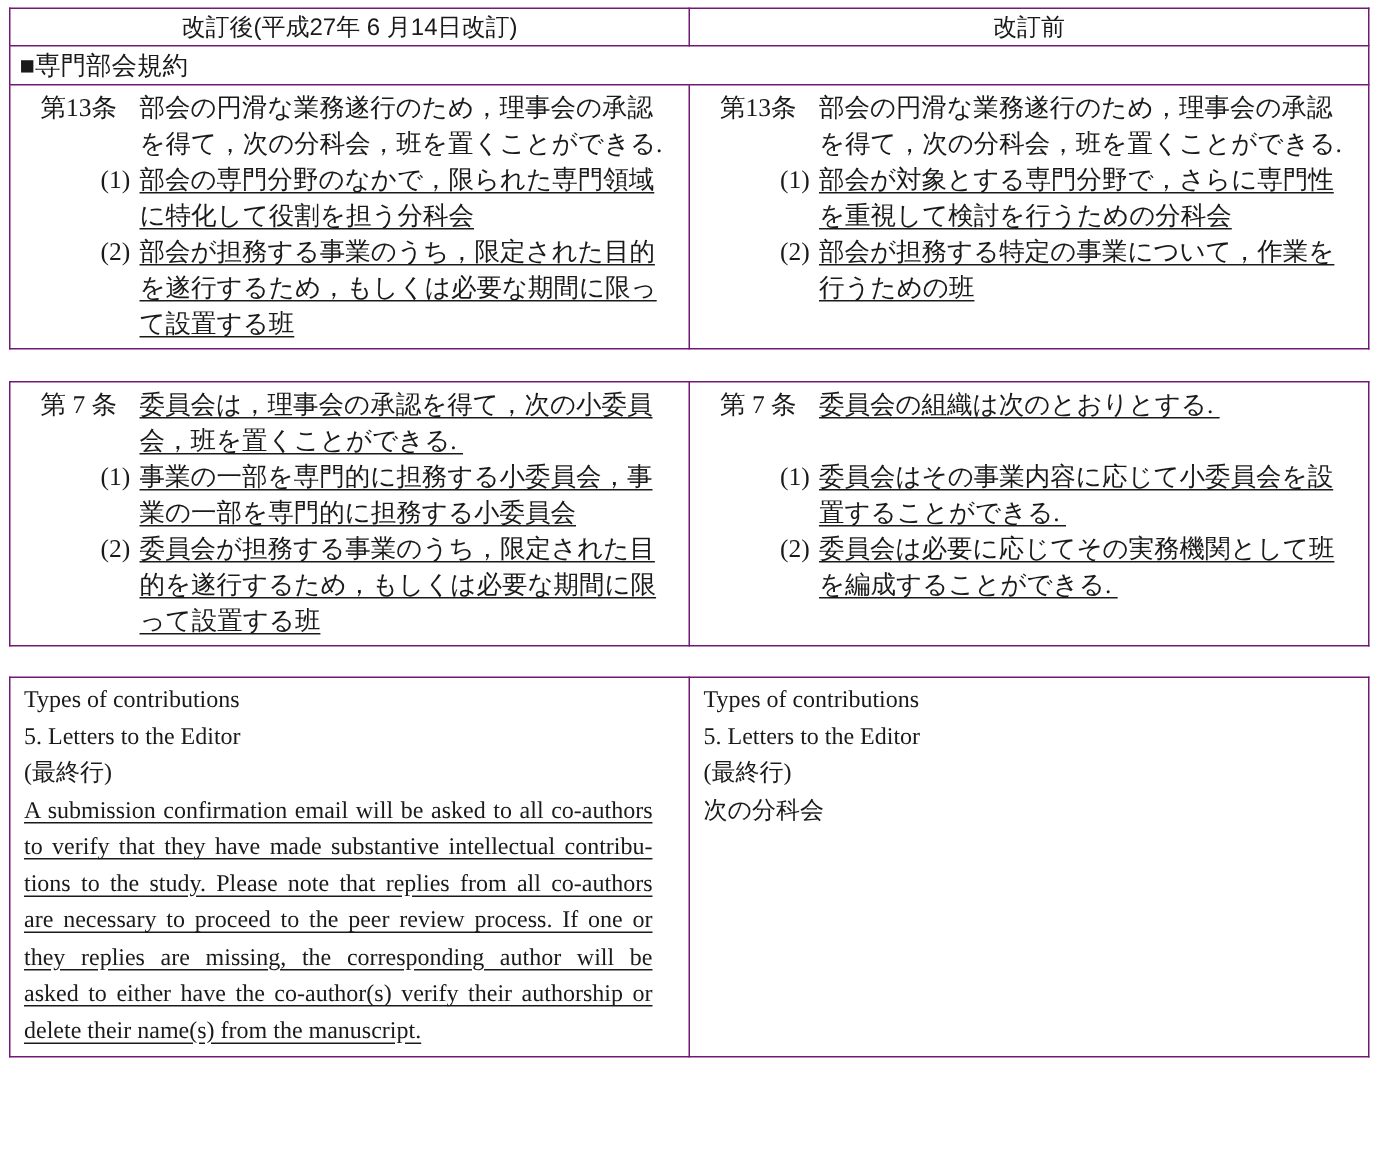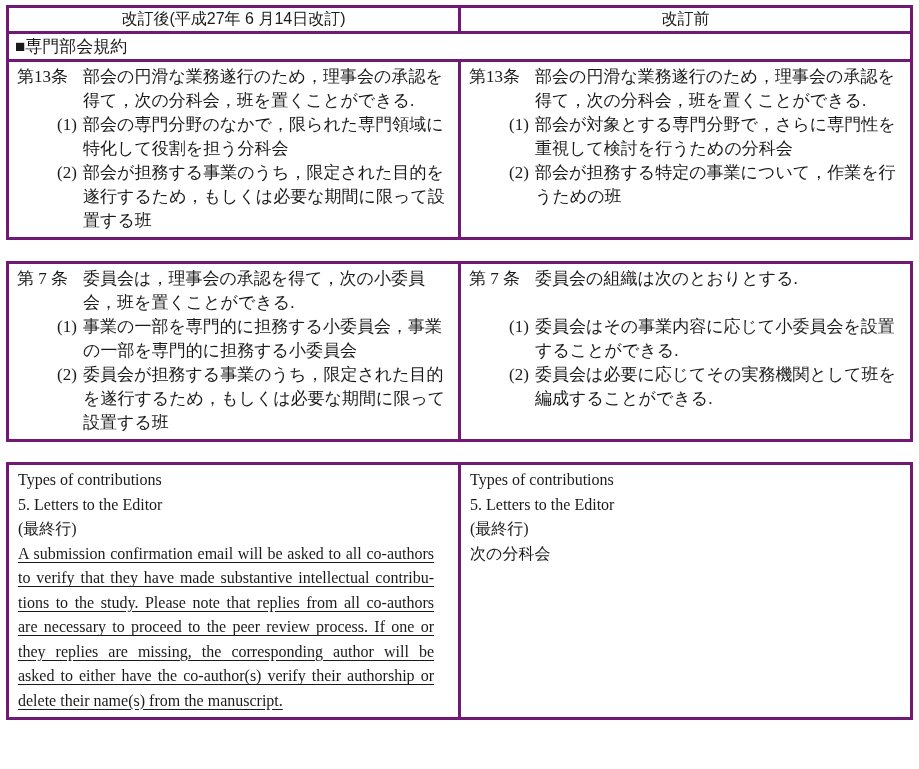--- a/index.html
+++ b/index.html
@@ -12,21 +12,21 @@
     overflow: hidden;
     font-family: "Liberation Serif", "DejaVu Serif", serif;
     color: #1a1a1a;
   }
   table.cmp {
     width: 907px;
     table-layout: fixed;
     border-collapse: collapse;
   }
   table.cmp td {
-    border: 3px solid #701a75;
+    border: 1px solid #701a75;
     vertical-align: top;
     box-sizing: border-box;
   }
   
   tr.hrow td {
     height: 25px;
     text-align: center;
     vertical-align: middle;
     font-family: "Liberation Sans", "DejaVu Sans", sans-serif;
     font-size: 16px;
@@ -38,34 +38,35 @@
     height: 26px;
     vertical-align: middle;
     font-family: Liberation Serif, serif;
     font-size: 17px;
     font-weight: 500;
     padding: 1px 6px;
   }
   td.section.en { font-size: 16.5px; }
   
   td.cell {
-    padding: 3px 8px 4px 8px;
+    padding: 3px 8px 4px 20px;
     font-size: 17px;
     line-height: 24px;
   }
   td.cell.en {
     font-size: 16px;
     line-height: 24.5px;
     padding: 3px 24px 4px 9px;
   }
   .clause { position: relative; padding-left: 66px; }
   .clause > .num { position: absolute; left: 0; top: 0; }
   .item { position: relative; padding-left: 66px; }
   .item > .num { position: absolute; left: 40px; top: 0; }
   .ul {
+    text-decoration: underline;
     text-underline-offset: 3px;
     white-space: pre-wrap;
   }
   .spacer-line { height: 24px; }
   .jline {
     text-align: justify;
     text-align-last: justify;
     text-decoration: underline;
     text-underline-offset: 3px;
   }

